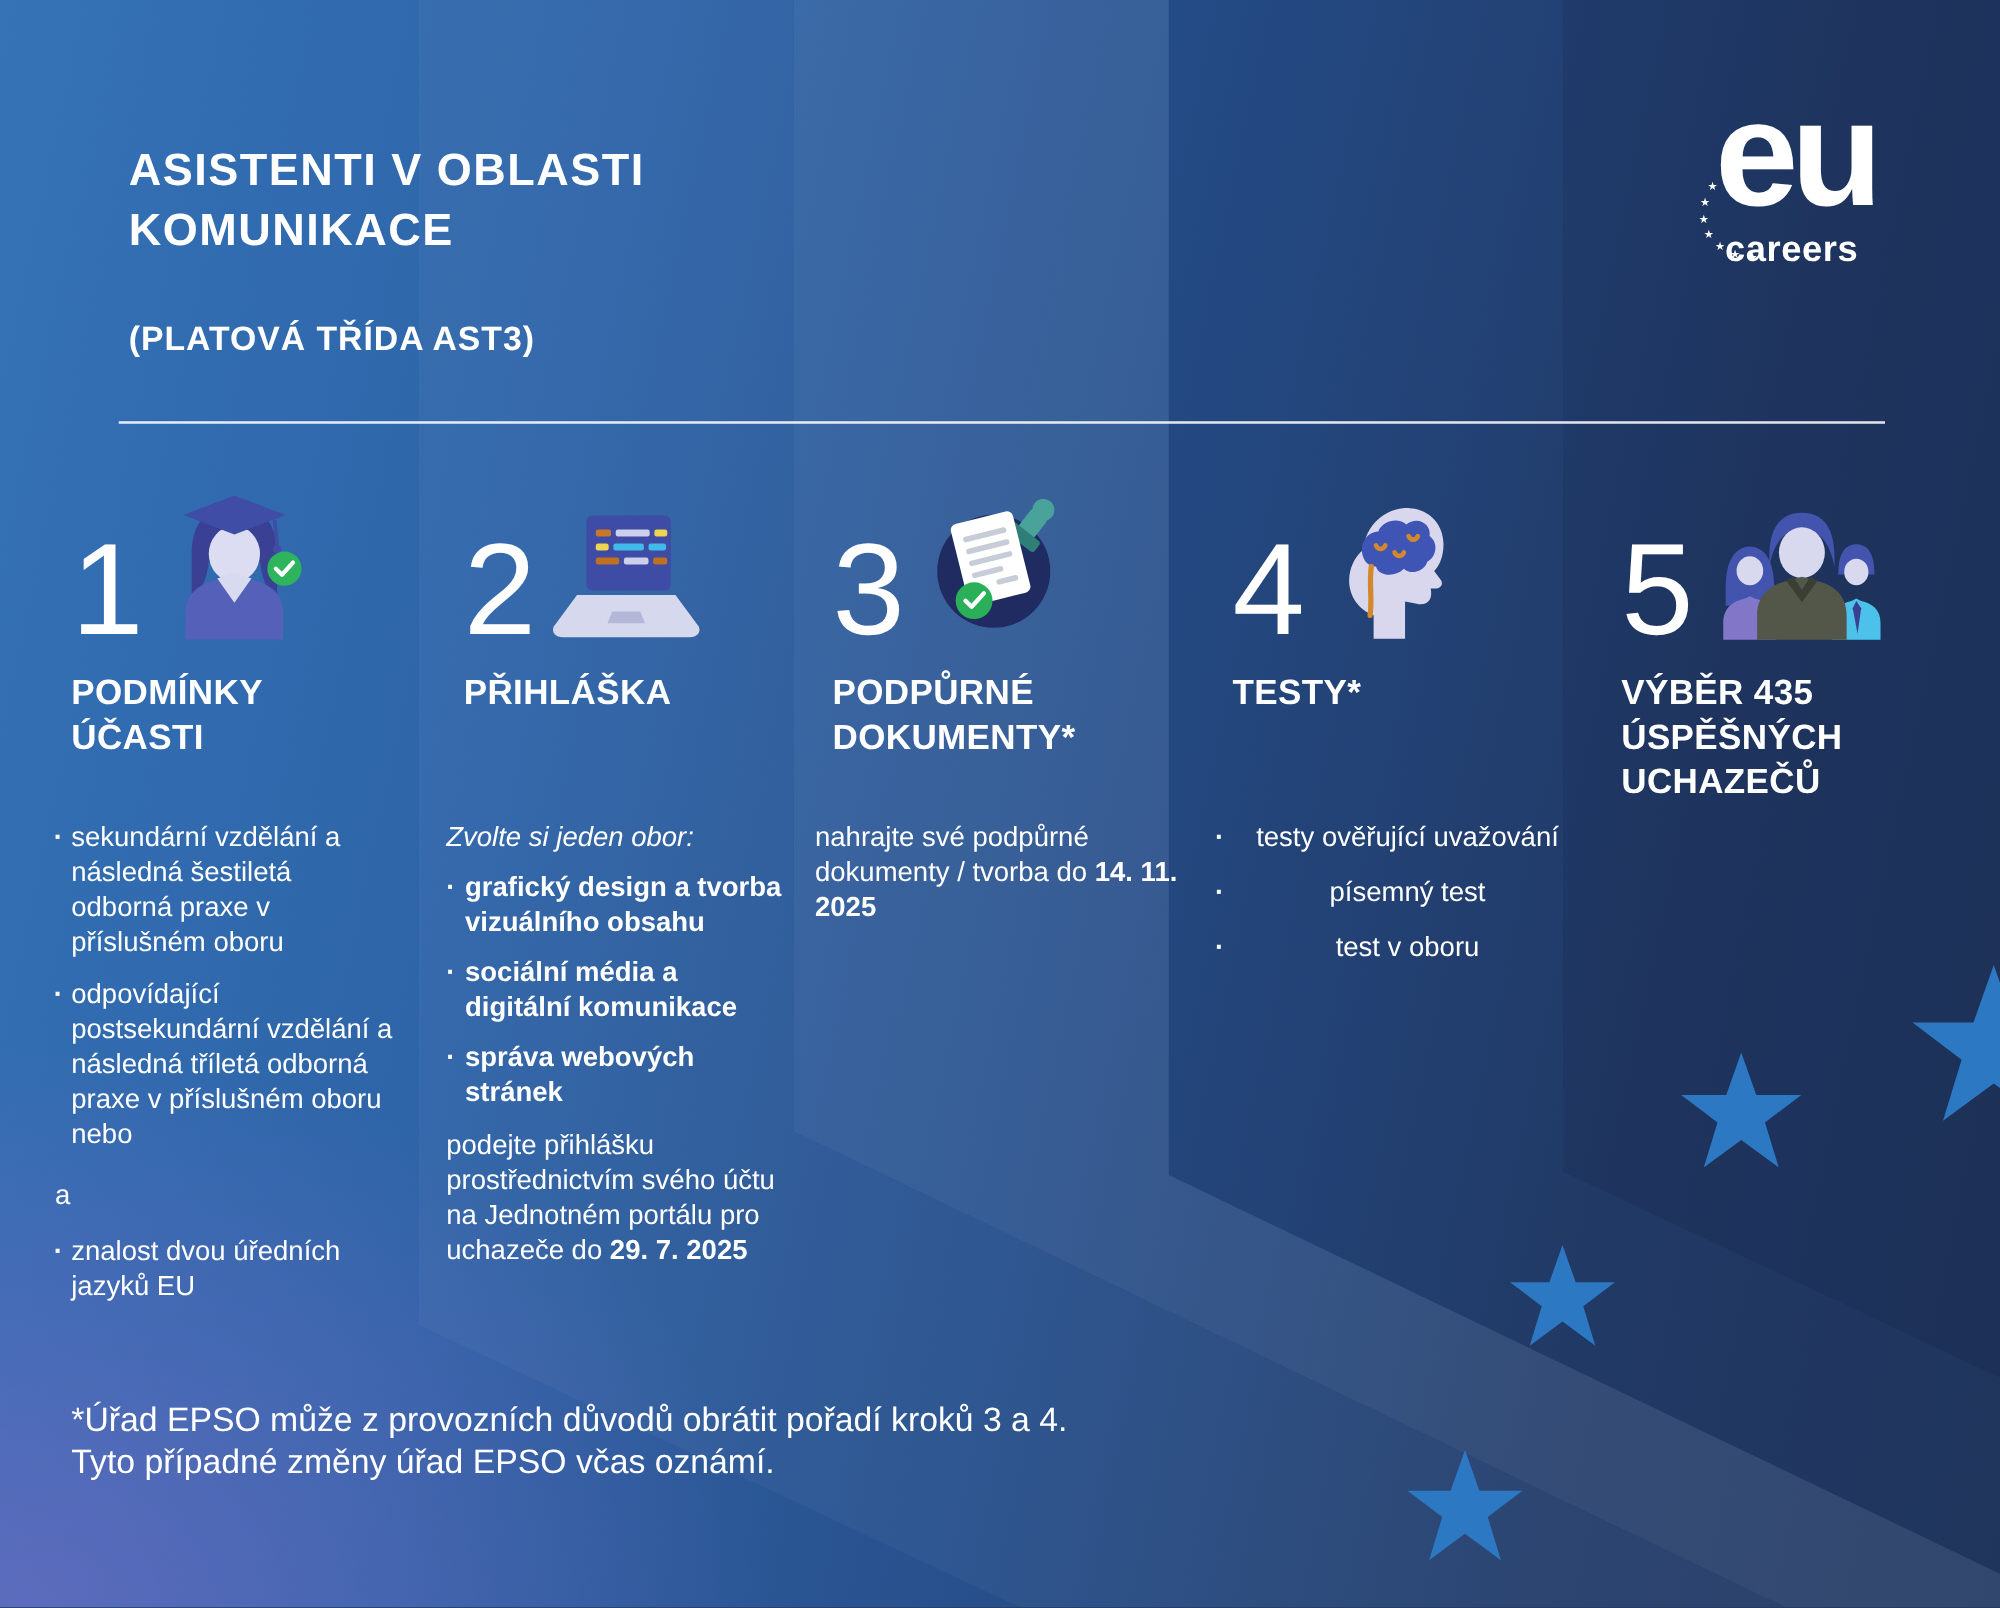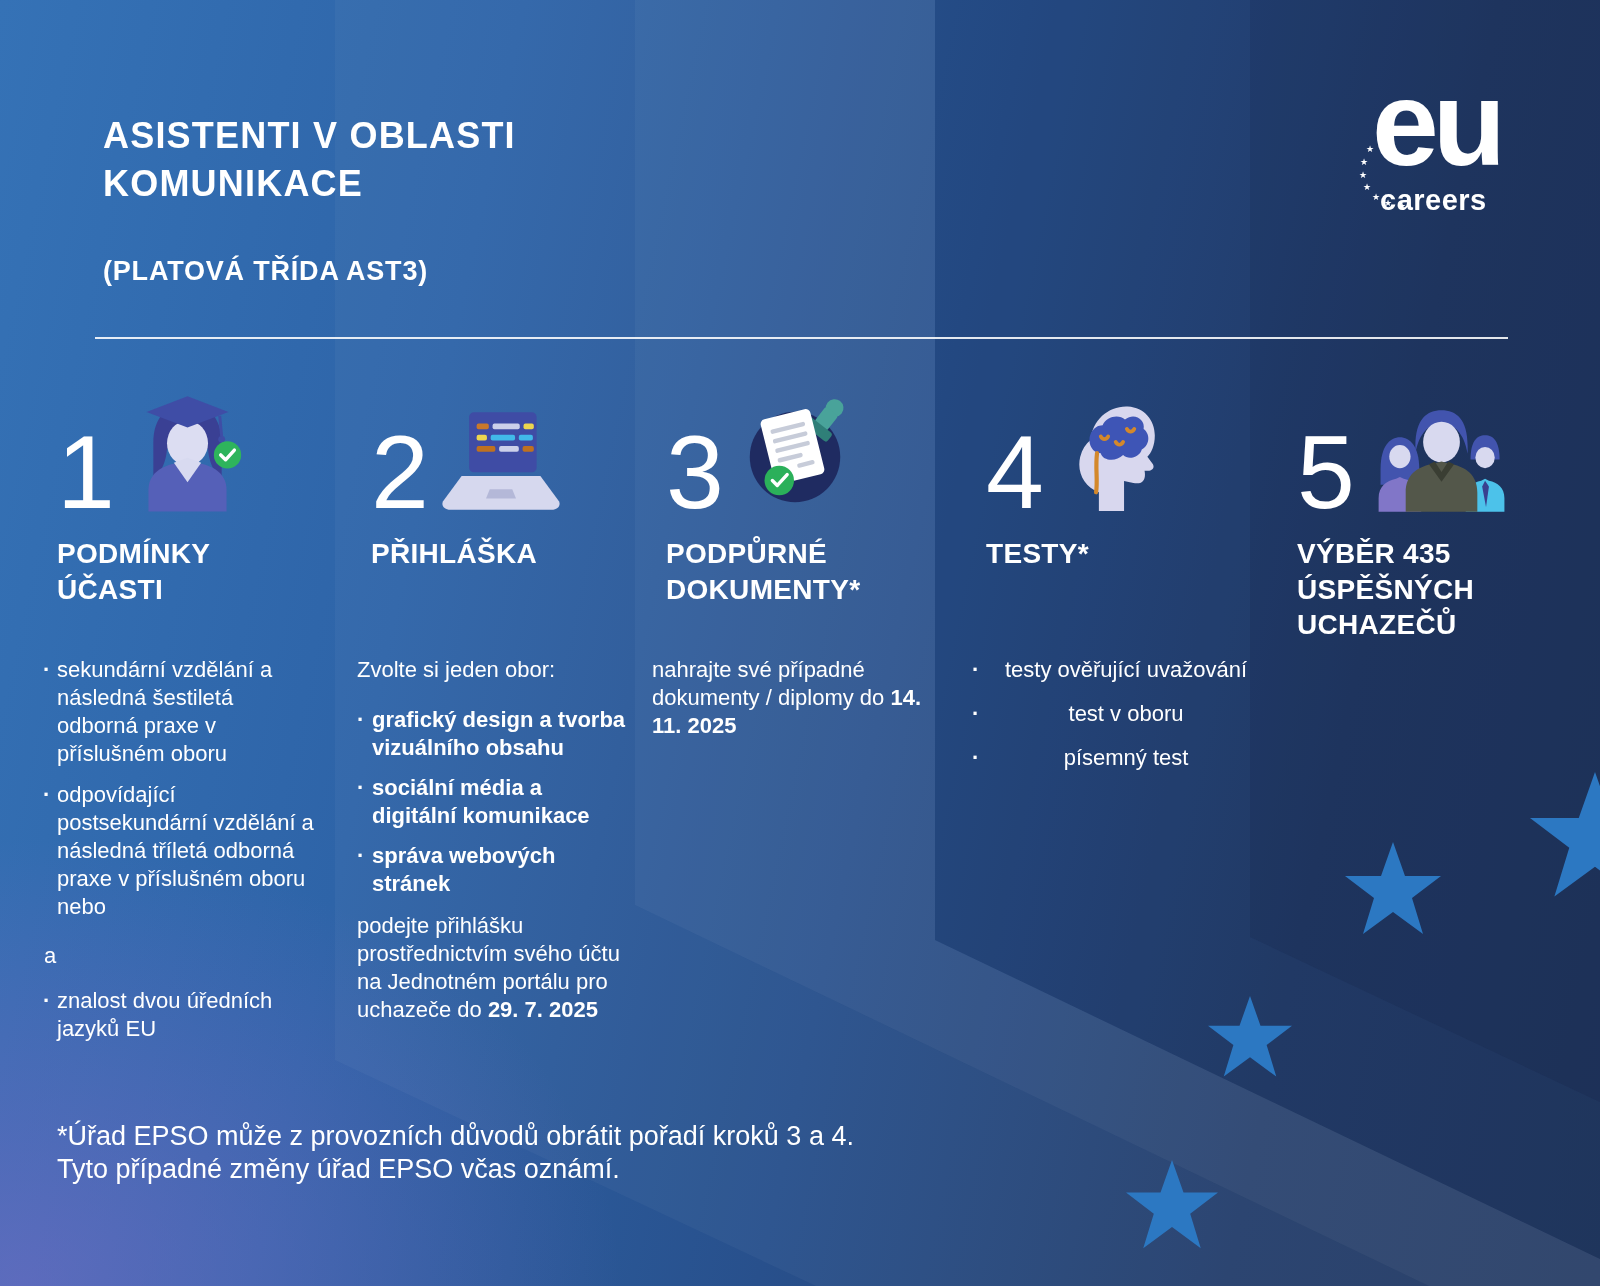--- a/index.html
+++ b/index.html
@@ -54,21 +54,21 @@
   #c2 .body{width:272px;}
   #c3 .body{width:295px;}
   #c4 .body{width:294px;text-align:center;}
   .body,.footnote{font-size:22px;line-height:28px;}
   ul{margin:0;padding:0;list-style:none;}
   li{position:relative;padding-left:14px;margin-bottom:13px;}
   li::before{content:"\00b7";position:absolute;left:0;top:0;font-weight:700;}
   #c2 li{padding-left:15px;}
   .bold-opts li{font-weight:700;margin-bottom:12px;}
   .connector{margin:21px 0 17px 0;padding-left:1px;}
-  .intro{margin:0 0 22px 0;}
+  .intro{margin:0 0 12px 0;font-style:italic;}
   .outro{margin:14px 0 0 0;}
   .para{margin:0;}
   #c4 li{margin-bottom:16px;}
   strong{font-weight:700;}
   
   .footnote{position:absolute;left:57px;top:1120px;font-size:27px;line-height:33px;}
 </style>
 </head>
 <body>
 
@@ -187,42 +187,42 @@
           <rect x="40" y="52" width="36" height="4.5" rx="2" fill="#c7ccd9"></rect>
           <rect x="40" y="62" width="26" height="4.5" rx="2" fill="#c7ccd9"></rect>
           <rect x="58" y="72" width="18" height="4.5" rx="2" fill="#c7ccd9"></rect>
         </g>
         <circle cx="44" cy="88" r="15" fill="#2bb05a"></circle>
         <polyline points="37,88 42,93 52,82" stroke="#ffffff" stroke-width="3.5" fill="none" stroke-linecap="round" stroke-linejoin="round"></polyline>
       </svg>
     </div>
     <div class="heading">PODPŮRNÉ DOKUMENTY*</div>
     <div class="body">
-      <p class="para"><span>nahrajte své případné dokumenty / diplomy do </span><strong>14. 11. 2025</strong></p>
+      <p class="para"><span>nahrajte své podpůrné dokumenty / tvorba do </span><strong>14. 11. 2025</strong></p>
     </div>
   </div>
 
   <div class="col" id="c4">
     <div class="step-head">
       <div class="num">4</div>
       <svg class="step-icon" width="110" height="114" viewBox="0 0 118 120">
         <path d="M46,120 L46,100 C30,94 22,78 26,62 C28,54 32,48 37,44 C39,22 57,7 77,8 C95,9 106,23 106,39 C106,50 102,58 98,62 L104,70 C106,74 103,77 99,77 L95,77 C97,87 92,92 83,90 L73,88 L73,120 Z" fill="#d8d7ee"></path>
         <path d="M38,52 C32,40 40,28 50,28 C54,18 68,16 74,22 C84,14 96,22 94,32 C102,38 100,50 92,54 C90,62 78,66 72,60 C64,68 50,66 48,58 C44,58 40,56 38,52 Z" fill="#3e55b6"></path>
         <path d="M48,40 C50,44 54,44 56,40" stroke="#d4882b" stroke-width="4" fill="none" stroke-linecap="round"></path>
         <path d="M64,46 C66,50 70,50 72,46" stroke="#d4882b" stroke-width="4" fill="none" stroke-linecap="round"></path>
         <path d="M76,32 C78,36 82,36 84,32" stroke="#d4882b" stroke-width="4" fill="none" stroke-linecap="round"></path>
         <path d="M44,58 C42,74 45,86 43,100" stroke="#d4882b" stroke-width="4.5" fill="none" stroke-linecap="round"></path>
       </svg>
     </div>
     <div class="heading">TESTY*</div>
     <div class="body">
       <ul>
         <li>testy ověřující uvažování</li>
+        <li>písemný test</li>
         <li>test v oboru</li>
-        <li>písemný test</li>
       </ul>
     </div>
   </div>
 
   <div class="col" id="c5">
     <div class="step-head">
       <div class="num">5</div>
       <svg class="step-icon" width="150" height="105" viewBox="0 0 155 108">
         <path d="M14,64 C14,40 24,31 34,31 C44,31 54,40 54,64 L54,80 L14,80 Z" fill="#4254ae"></path>
         <ellipse cx="34" cy="51" rx="11" ry="12" fill="#d8d9ef"></ellipse>

